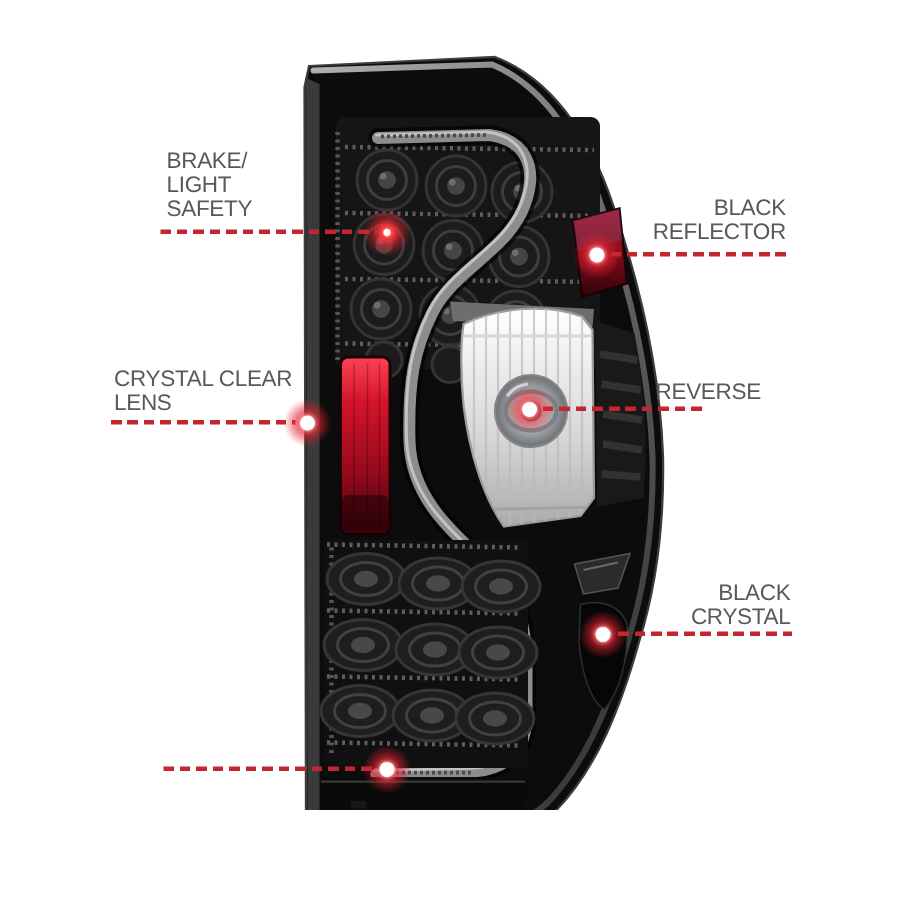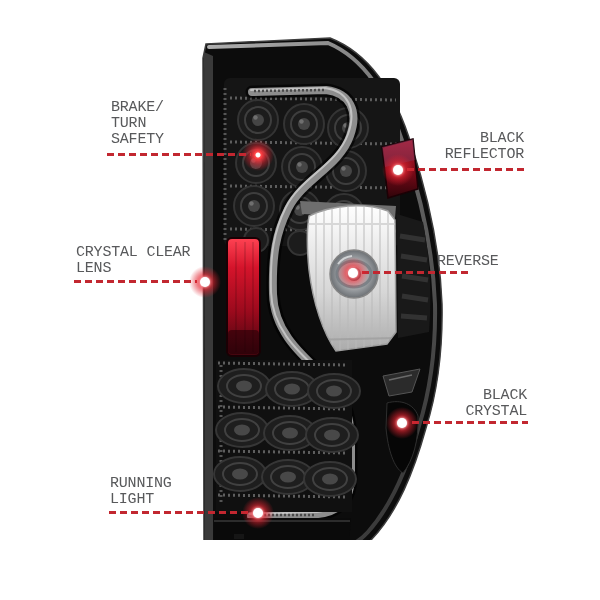--- a/index.html
+++ b/index.html
@@ -1,18 +1,18 @@
 <!DOCTYPE html>
 <html><head>
 <meta charset="utf-8">
 <style>
   html,body{margin:0;padding:0;background:#ffffff;}
   .canvas{
     position:relative;width:600px;height:540px;background:#ffffff;overflow:hidden;
-    font-family:Liberation Mono, monospace;
+    font-family:Liberation Sans, sans-serif;
   }
   .art{position:absolute;left:0;top:0;width:600px;height:600px;}
   .callout-label{
     position:absolute;color:#58595b;font-size:15px;line-height:16px;
     font-weight:400;letter-spacing:-0.2px;white-space:nowrap;
   }
   .callout-label.right{text-align:right;}
   .callout-label span{display:block;}
   .callout-line{
     position:absolute;height:3px;
@@ -234,21 +234,21 @@
       <path d="M 214,518 L 351,518 L 348,556 L 214,556 Z" fill="#0a0a0a"></path>
       <line x1="214" y1="521" x2="350" y2="521" stroke="#383838" stroke-width="1.5"></line>
       <rect x="296" y="541" width="26" height="7" fill="#1a1a1a" stroke="#333333" stroke-width="0.5"></rect>
       <rect x="234" y="534" width="10" height="5" fill="#161616"></rect>
       <line x1="300" y1="550" x2="340" y2="550" stroke="#3e3e3e" stroke-width="1.5" stroke-dasharray="1 2"></line>
     </g>
   </svg>
 
   <div class="callout-label" style="left:111px;top:100px;">
     <span>BRAKE/</span>
-    <span>TURN</span>
+    <span>LIGHT</span>
     <span>SAFETY</span>
   </div>
   <div class="callout-line" style="left:107px;top:153px;width:144px;"></div>
   <div class="callout-dot red-core" style="left:258px;top:155px;">
     <span class="glow"></span>
       <span class="core"></span>
   </div>
 
   <div class="callout-label right" style="right:76px;top:131px;">
     <span>BLACK</span>
@@ -282,23 +282,19 @@
   <div class="callout-label right" style="right:73px;top:388px;">
     <span>BLACK</span>
     <span>CRYSTAL</span>
   </div>
   <div class="callout-line" style="left:412px;top:421px;width:116px;"></div>
   <div class="callout-dot" style="left:402px;top:423px;">
     <span class="glow"></span>
       <span class="core"></span>
   </div>
 
-  <div class="callout-label" style="left:110px;top:476px;">
-    <span>RUNNING</span>
-    <span>LIGHT</span>
-  </div>
   <div class="callout-line" style="left:109px;top:511px;width:141px;"></div>
   <div class="callout-dot" style="left:258px;top:513px;">
     <span class="glow"></span>
       <span class="core"></span>
   </div>
 
 </div>
 
 </body></html>

